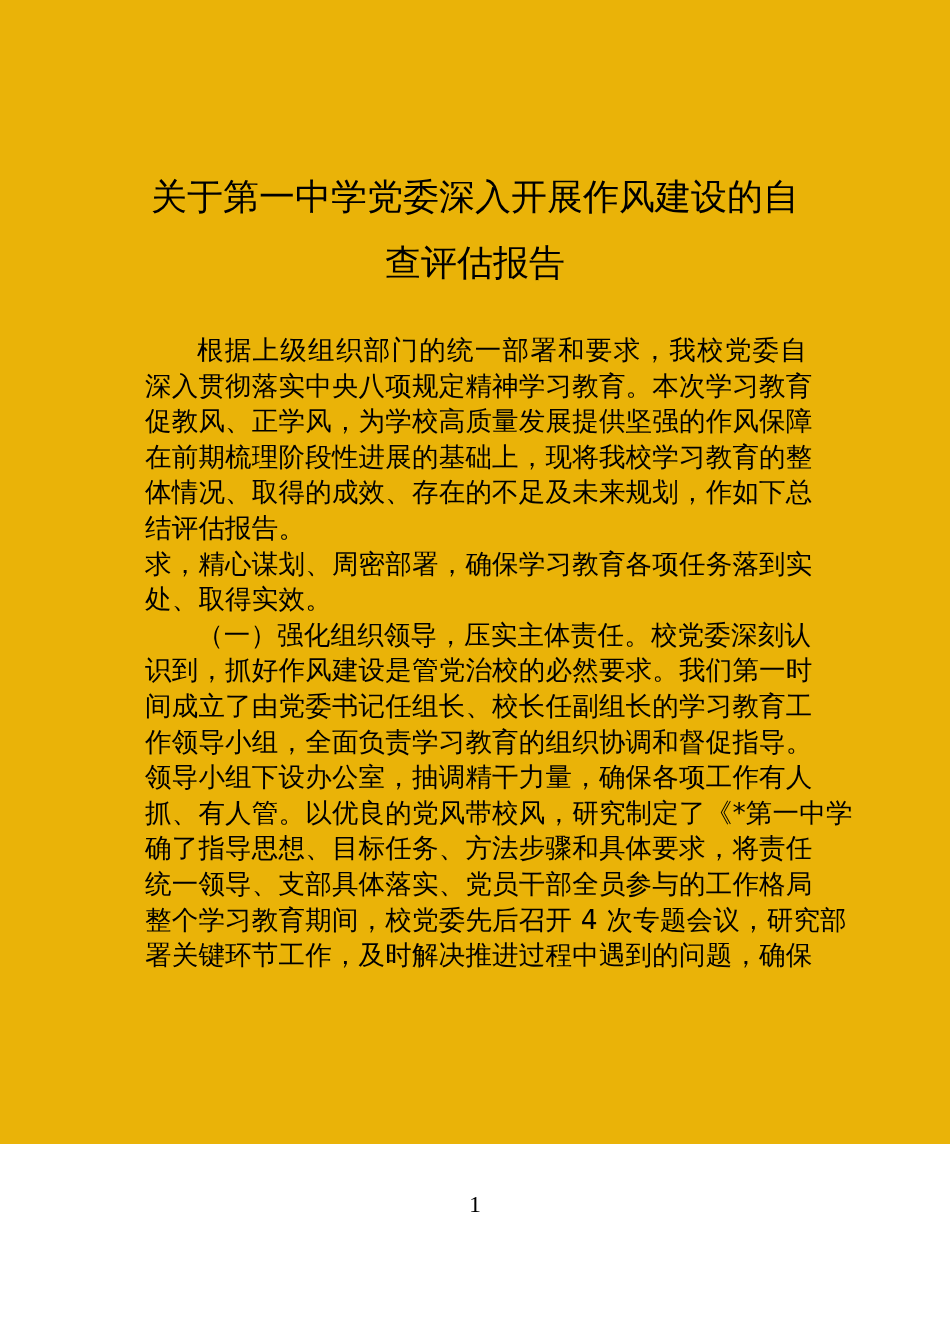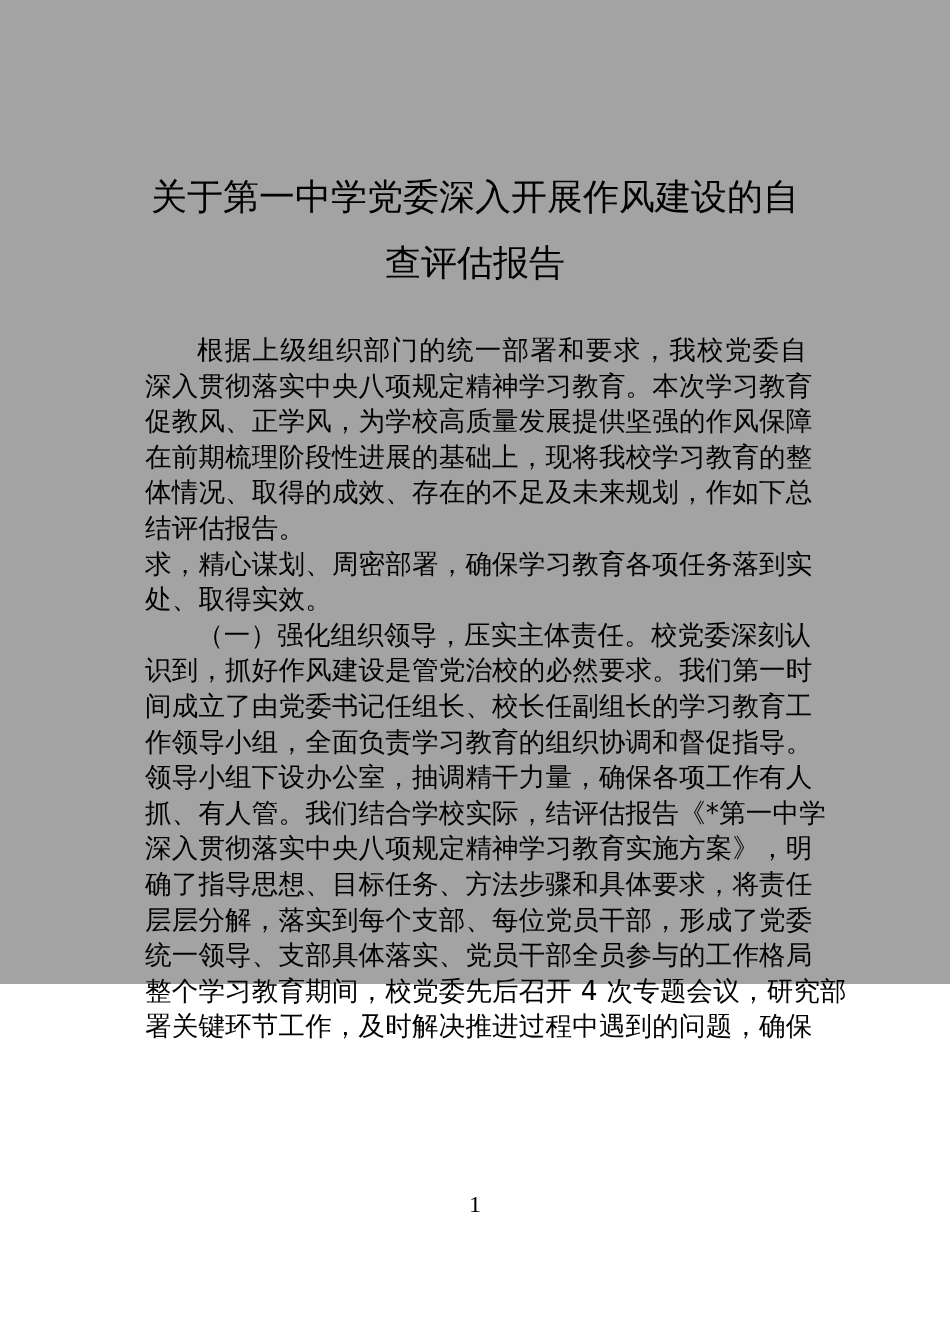--- a/index.html
+++ b/index.html
@@ -13,22 +13,22 @@
       position: relative;
       overflow: hidden;
       color: #000000;
       font-family: "DejaVu Sans", "Liberation Sans", sans-serif;
     }
     .page {
       position: absolute;
       left: 0;
       top: 0;
       width: 950px;
-      height: 984px;
-      background: #a3a3a3;
+      height: 1144px;
+      background: #eab308;
     }
     .title {
       position: absolute;
       left: 140px;
       top: 164px;
       width: 670px;
       text-align: center;
       font-size: 36px;
       line-height: 66px;
       font-weight: normal;
@@ -90,23 +90,21 @@
 
 
     <span class="line">求，精心谋划、周密部署，确保学习教育各项任务落到实</span>
     <span class="line last">处、取得实效。</span>
 
     <span class="line indent">（一）强化组织领导，压实主体责任。校党委深刻认</span>
     <span class="line">识到，抓好作风建设是管党治校的必然要求。我们第一时</span>
     <span class="line">间成立了由党委书记任组长、校长任副组长的学习教育工</span>
     <span class="line">作领导小组，全面负责学习教育的组织协调和督促指导。</span>
     <span class="line">领导小组下设办公室，抽调精干力量，确保各项工作有人</span>
-    <span class="line">抓、有人管。我们结合学校实际，结评估报告《*第一中学</span>
-    <span class="line">深入贯彻落实中央八项规定精神学习教育实施方案》，明</span>
+    <span class="line">抓、有人管。以优良的党风带校风，研究制定了《*第一中学</span>
     <span class="line">确了指导思想、目标任务、方法步骤和具体要求，将责任</span>
-    <span class="line">层层分解，落实到每个支部、每位党员干部，形成了党委</span>
     <span class="line">统一领导、支部具体落实、党员干部全员参与的工作格局</span>
     <span class="line">整个学习教育期间，校党委先后召开 4 次专题会议，研究部</span>
     <span class="line">署关键环节工作，及时解决推进过程中遇到的问题，确保</span>
   </div>
 
   <div class="page-number">1</div>
 </div>
 
 </body></html>

